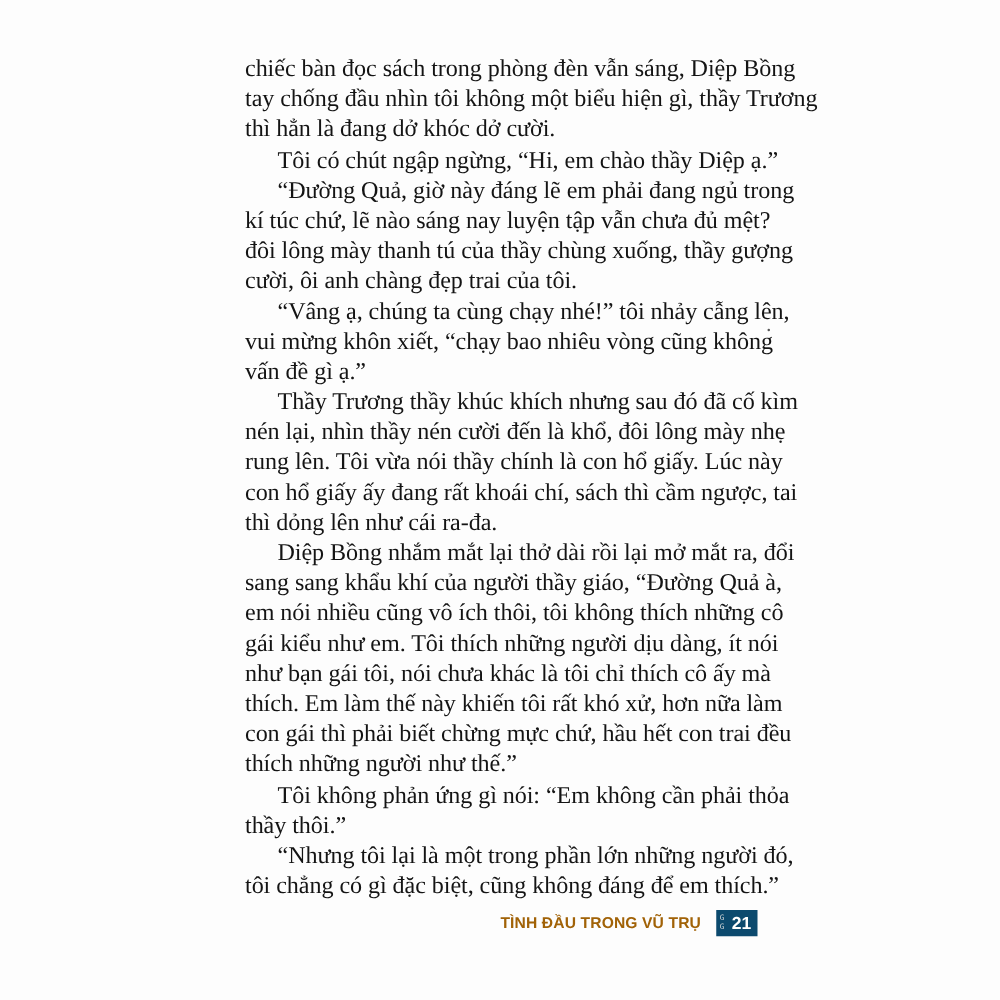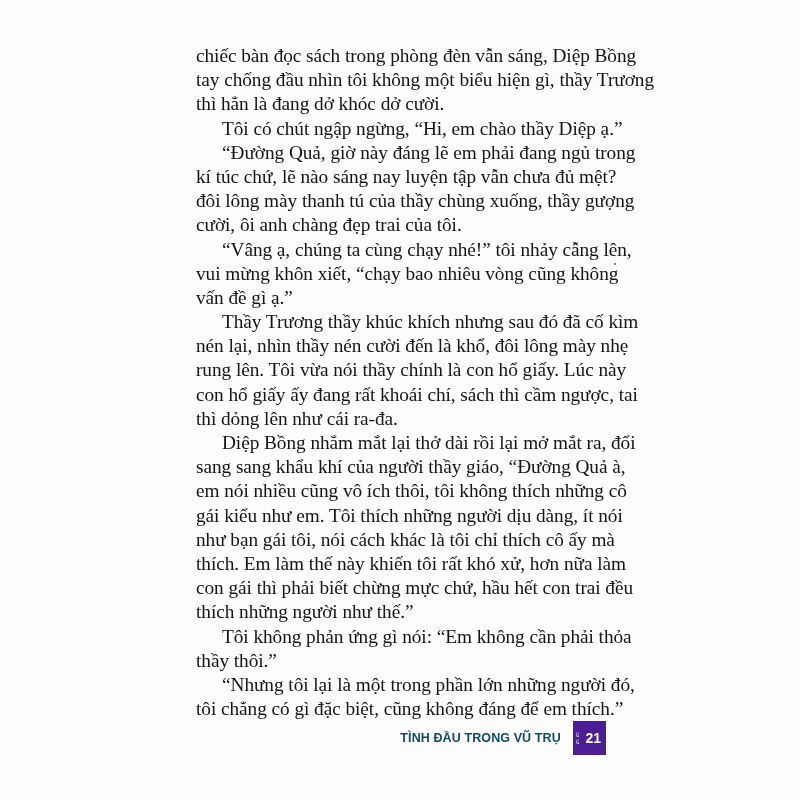--- a/index.html
+++ b/index.html
@@ -61,28 +61,28 @@
     height: 22px;
     display: flex;
     align-items: center;
     justify-content: flex-end;
   }
   .running-title {
     font-family: "Liberation Sans", "DejaVu Sans", sans-serif;
     font-weight: bold;
     font-size: 12.5px;
     letter-spacing: 0.1px;
-    color: #0c4a6e;
+    color: #a16207;
     margin-right: 12px;
   }
   .page-badge {
     display: flex;
     align-items: center;
-    background: #4c1d95;
-    height: 34px;
+    background: #0c4a6e;
+    height: 21px;
     padding: 0 5px 0 3px;
   }
   .badge-glyphs {
     display: flex;
     flex-direction: column;
     justify-content: center;
     font-family: "DejaVu Sans Mono", monospace;
     font-size: 6px;
     line-height: 7px;
     color: #ddd;
@@ -114,21 +114,21 @@
     <span class="line last">vấn đề gì ạ.”</span>
     <span class="line first-indent">Thầy Trương thầy khúc khích nhưng sau đó đã cố kìm</span>
     <span class="line">nén lại, nhìn thầy nén cười đến là khổ, đôi lông mày nhẹ</span>
     <span class="line">rung lên. Tôi vừa nói thầy chính là con hổ giấy. Lúc này</span>
     <span class="line">con hổ giấy ấy đang rất khoái chí, sách thì cầm ngược, tai</span>
     <span class="line last">thì dỏng lên như cái ra-đa.</span>
     <span class="line first-indent">Diệp Bồng nhắm mắt lại thở dài rồi lại mở mắt ra, đổi</span>
     <span class="line">sang sang khẩu khí của người thầy giáo, “Đường Quả à,</span>
     <span class="line">em nói nhiều cũng vô ích thôi, tôi không thích những cô</span>
     <span class="line">gái kiểu như em. Tôi thích những người dịu dàng, ít nói</span>
-    <span class="line">như bạn gái tôi, nói cách khác là tôi chỉ thích cô ấy mà</span>
+    <span class="line">như bạn gái tôi, nói chưa khác là tôi chỉ thích cô ấy mà</span>
     <span class="line">thích. Em làm thế này khiến tôi rất khó xử, hơn nữa làm</span>
     <span class="line">con gái thì phải biết chừng mực chứ, hầu hết con trai đều</span>
     <span class="line last">thích những người như thế.”</span>
     <span class="line first-indent">Tôi không phản ứng gì nói: “Em không cần phải thỏa</span>
     <span class="line last">thầy thôi.”</span>
     <span class="line first-indent">“Nhưng tôi lại là một trong phần lớn những người đó,</span>
     <span class="line last">tôi chẳng có gì đặc biệt, cũng không đáng để em thích.”</span>
   </div>
 
   <div class="stray-dot"></div>

